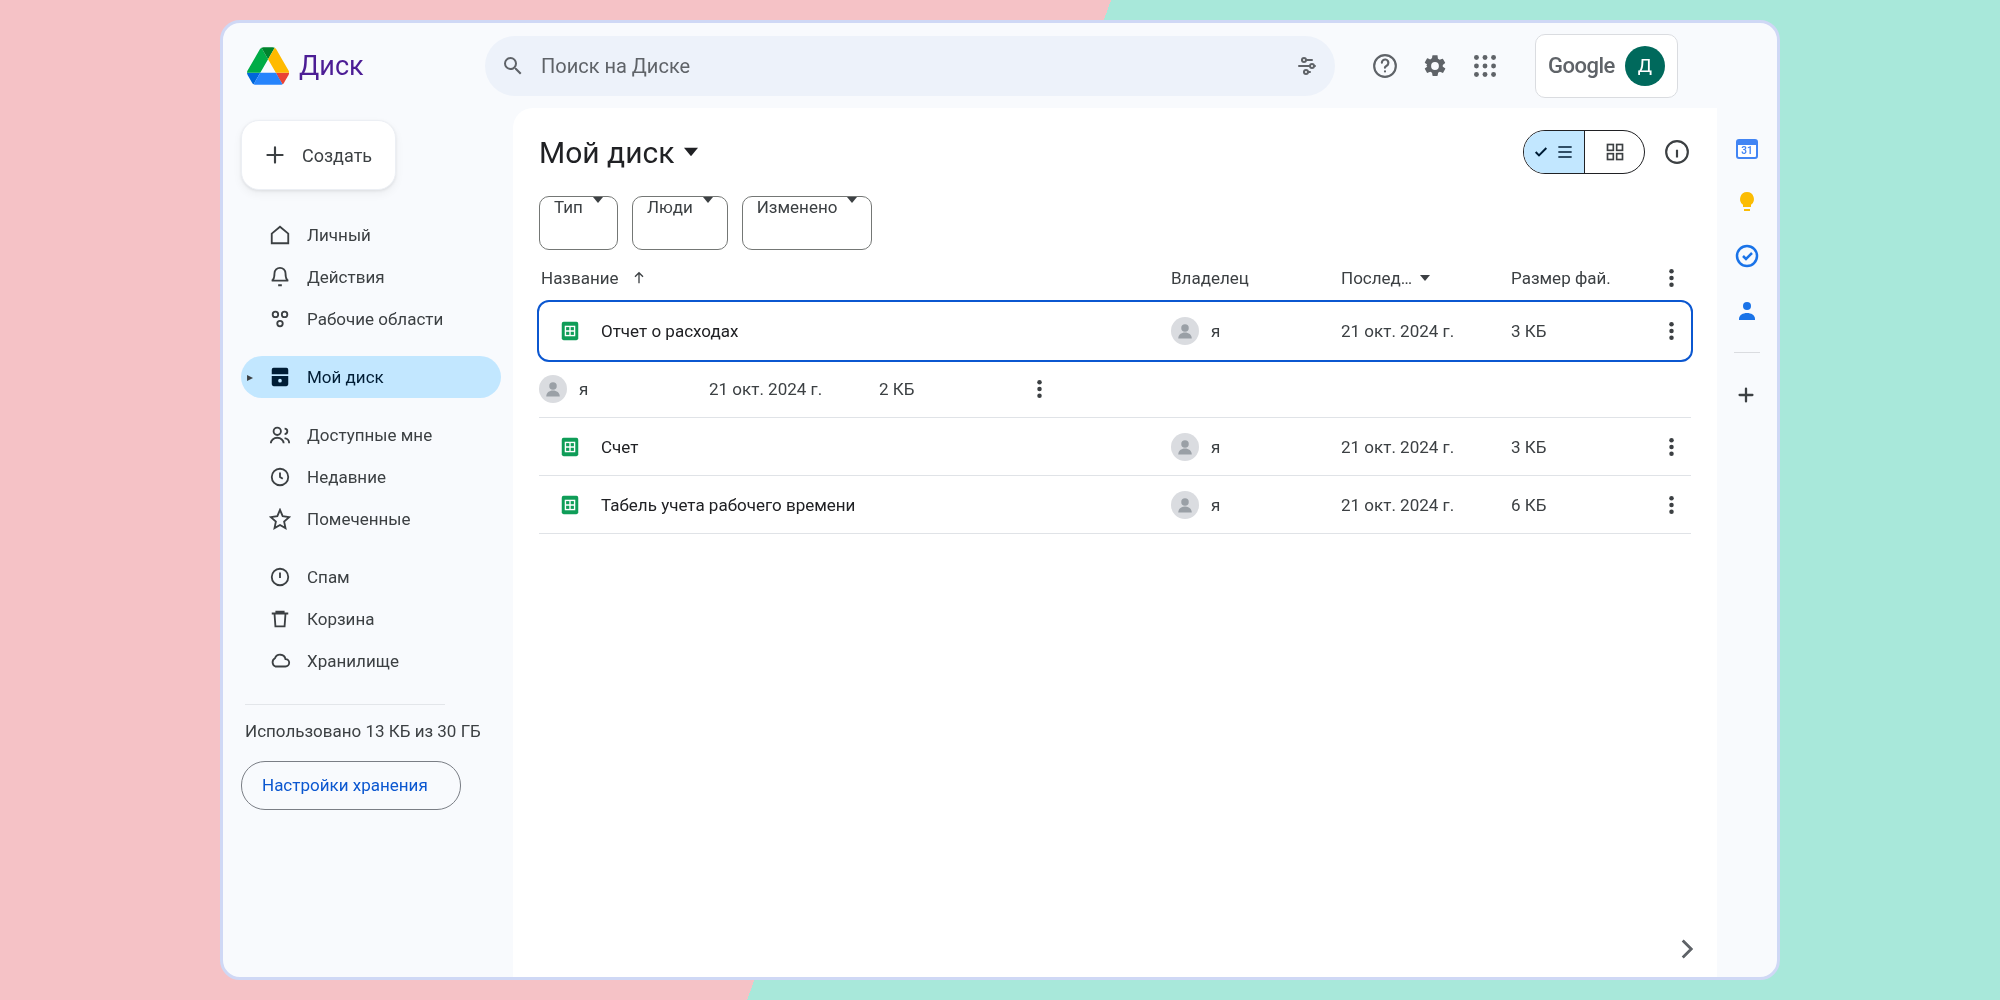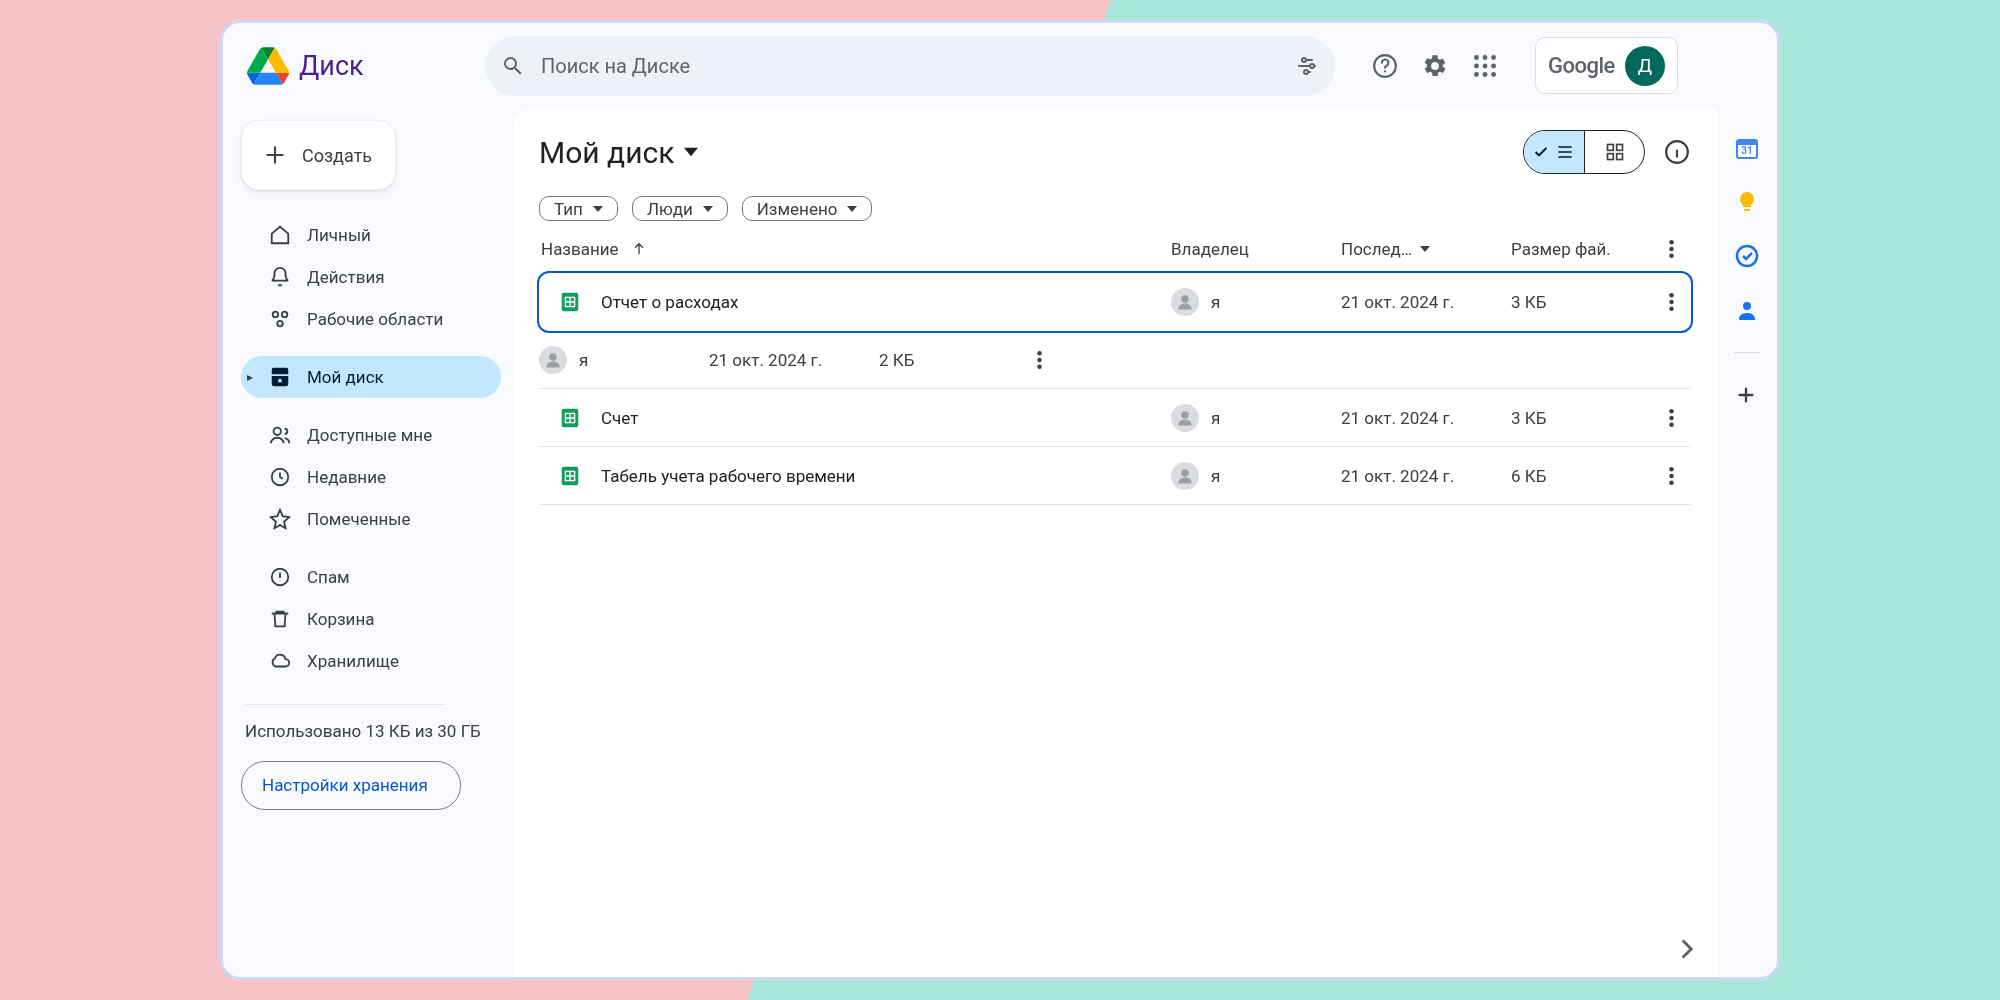--- a/index.html
+++ b/index.html
@@ -6,21 +6,21 @@
 body { width:2000px; height:1000px; background: linear-gradient(110deg, #f5c2c6 0 47%, #a8e8da 47% 100%); display:flex; align-items:center; justify-content:center; }
 .window { width:1560px; height:960px; background:#f8fafd; border-radius:20px; border:3px solid #cfd8f5; overflow:hidden; position:relative; display:flex; flex-direction:column; }
 .header { height:85px; display:flex; align-items:center; padding:0 20px 0 24px; gap:8px; }
 .logo { display:flex; align-items:center; gap:10px; width:220px; }
 .logo-text { font-size:27px; color:#4c1d95; }
 .search { flex:1; max-width:850px; height:60px; background:#edf2fa; border-radius:30px; display:flex; align-items:center; padding:0 16px; gap:16px; margin-left:10px; }
 .search input { border:none; background:transparent; font-size:20px; color:#5f6368; flex:1; outline:none; }
 .search input::placeholder { color:#5f6368; }
 .header-icons { display:flex; align-items:center; gap:22px; margin-left:28px; }
 .icon-btn { width:28px; height:28px; display:flex; align-items:center; justify-content:center; color:#5f6368; cursor:pointer; }
-.google-chip { margin-left:14px; height:57px; border:1px solid #dadce0; border-radius:10px; display:flex; align-items:center; padding:0 12px; gap:10px; background:#fff; }
+.google-chip { margin-left:14px; height:64px; border:1px solid #dadce0; border-radius:10px; display:flex; align-items:center; padding:0 12px; gap:10px; background:#fff; }
 .google-word { font-size:22px; font-weight:500; letter-spacing:-0.5px; color:#5f6368; }
 .avatar { width:40px; height:40px; border-radius:50%; background:#00695c; color:#fff; display:flex; align-items:center; justify-content:center; font-size:19px; }
 .body { flex:1; display:flex; min-height:0; }
 .sidebar { width:290px; padding:12px 12px 12px 18px; display:flex; flex-direction:column; }
 .create-btn { width:155px; height:70px; border-radius:18px; background:#fff; border:1px solid #eceff4; box-shadow:0 1px 3px rgba(0,0,0,.08),0 4px 10px rgba(0,0,0,.05); display:flex; align-items:center; gap:14px; padding:0 20px; font-size:18px; color:#3c4043; cursor:pointer; margin-bottom:24px; }
 .nav-item { height:42px; border-radius:21px; display:flex; align-items:center; gap:16px; padding:0 16px 0 28px; font-size:17px; color:#3c4043; cursor:pointer; position:relative; }
 .nav-item.active { background:#c2e7ff; color:#001d35; }
 .nav-item .chev { position:absolute; left:6px; font-size:12px; color:#3c4043; }
 .nav-sep { height:16px; }
 .storage-divider { height:1px; background:#e3e6ea; margin:22px 8px 14px 4px; width:200px; }
@@ -28,21 +28,21 @@
 .storage-btn { margin-top:16px; border:1px solid #7a7e85; border-radius:24px; padding:12px 20px; font-size:17px; color:#0b57d0; background:transparent; cursor:pointer; width:220px; text-align:left; line-height:1.4; }
 .main { flex:1; background:#fff; border-radius:20px 0 0 0; margin:0; padding:22px 0 0 0; display:flex; flex-direction:column; min-width:0; position:relative; }
 .main-inner { padding:0 26px; }
 .title-row { display:flex; align-items:center; justify-content:space-between; }
 .title { font-size:30px; color:#202124; display:flex; align-items:center; gap:10px; cursor:pointer; }
 .view-controls { display:flex; align-items:center; gap:18px; }
 .view-toggle { display:flex; border:1px solid #202124; border-radius:22px; overflow:hidden; height:44px; }
 .view-seg { width:60px; display:flex; align-items:center; justify-content:center; gap:6px; cursor:pointer; }
 .view-seg.active { background:#c2e7ff; }
 .chips { display:flex; gap:14px; margin-top:22px; }
-.chip { height:25px; border:1px solid #747775; border-radius:10px; display:flex; align-items:center; padding:0 14px; gap:10px; font-size:17px; color:#3c4043; cursor:pointer; }
+.chip { height:54px; border:1px solid #747775; border-radius:10px; display:flex; padding:0 14px; gap:10px; font-size:17px; color:#3c4043; cursor:pointer; }
 .table-head { display:flex; align-items:center; padding:18px 0 14px 0; font-size:17px; color:#3c4043; }
 .col-name { flex:1; padding-left:2px; display:flex; align-items:center; gap:12px; }
 .col-owner { width:170px; }
 .col-mod { width:170px; display:flex; align-items:center; gap:8px; }
 .col-size { width:140px; }
 .col-more { width:40px; display:flex; justify-content:center; }
 .row { display:flex; align-items:center; border-bottom:1px solid #e0e3e7; height:58px; font-size:17px; color:#3c4043; }
 .row.selected { outline:2px solid #0b57d0; border-radius:10px; border-bottom-color:transparent; }
 .row .col-name { padding-left:20px; gap:20px; }
 .file-name { color:#202124; }

